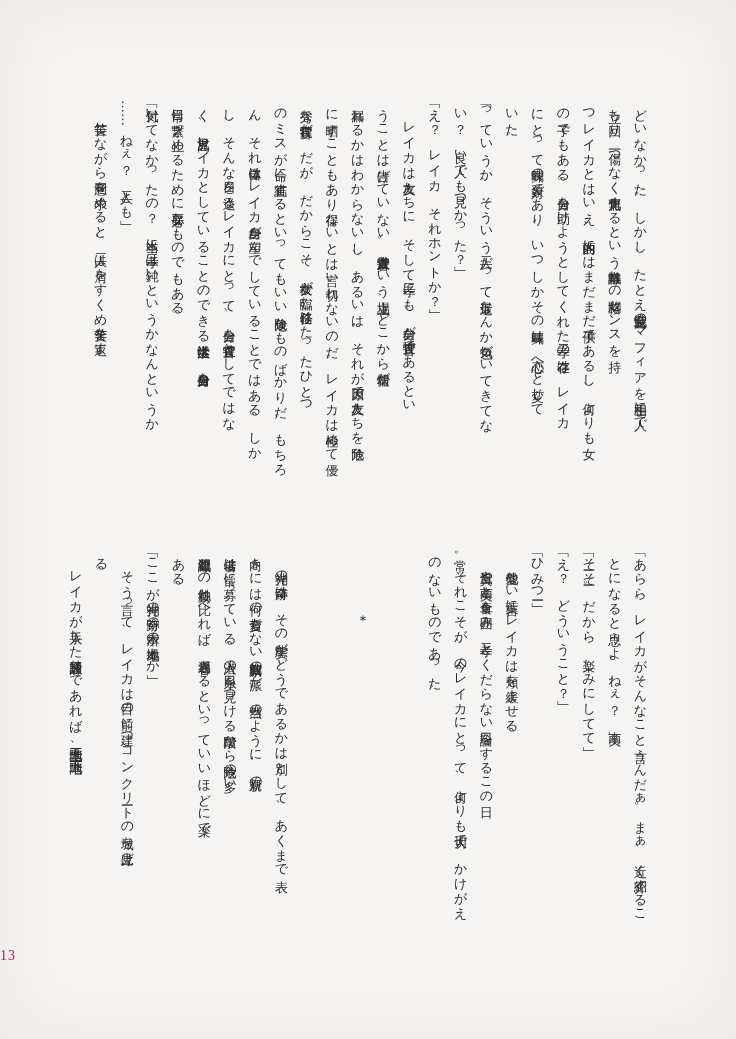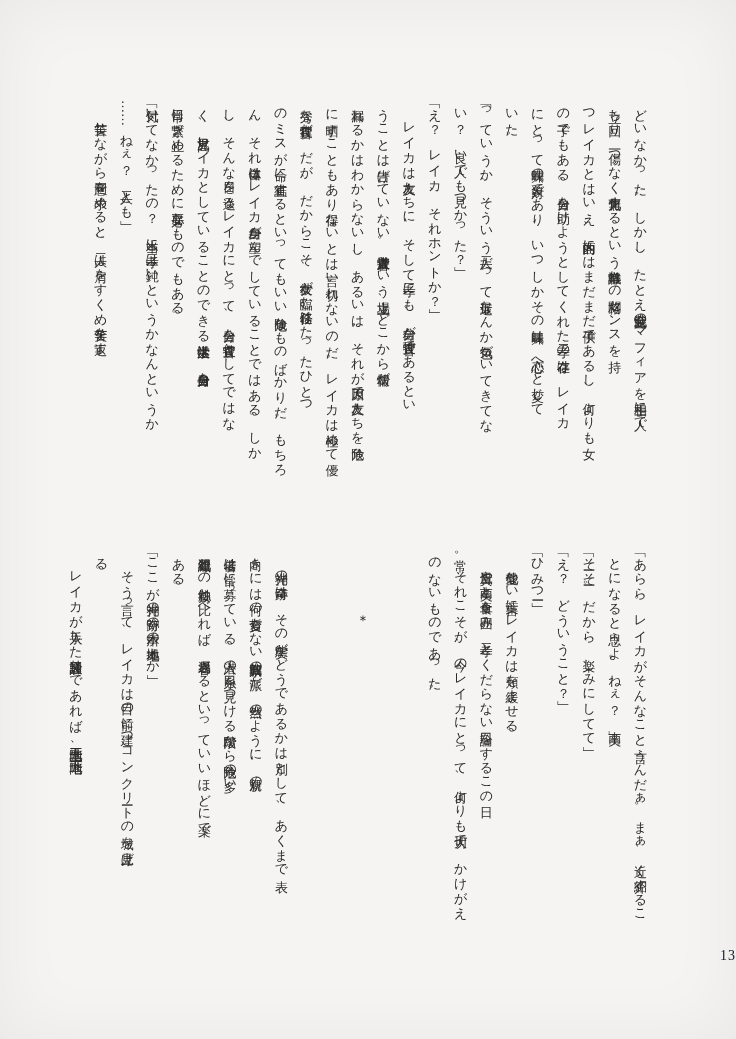--- a/index.html
+++ b/index.html
@@ -39,24 +39,24 @@
     top: 612px;
     left: 356px;
     font-size: 14px;
     color: #2b2b2b;
   }
   .page-number {
     position: absolute;
     top: 948px;
     left: 0;
     width: 100%;
-    text-align: right;
+    text-align: left;
     font-size: 14px;
     letter-spacing: 1px;
-    color: #0f172a;
+    color: #be185d;
   }
 </style>
 </head>
 <body>
 
 <div class="page">
 
   <div class="vblock upper-block">
       <p>どいなかった。しかし、たとえ完全武装のマフィアを相手に一人で</p>
       <p>立ち回り、傷一つなく無力化するという常識離れの格闘センスを持</p>

